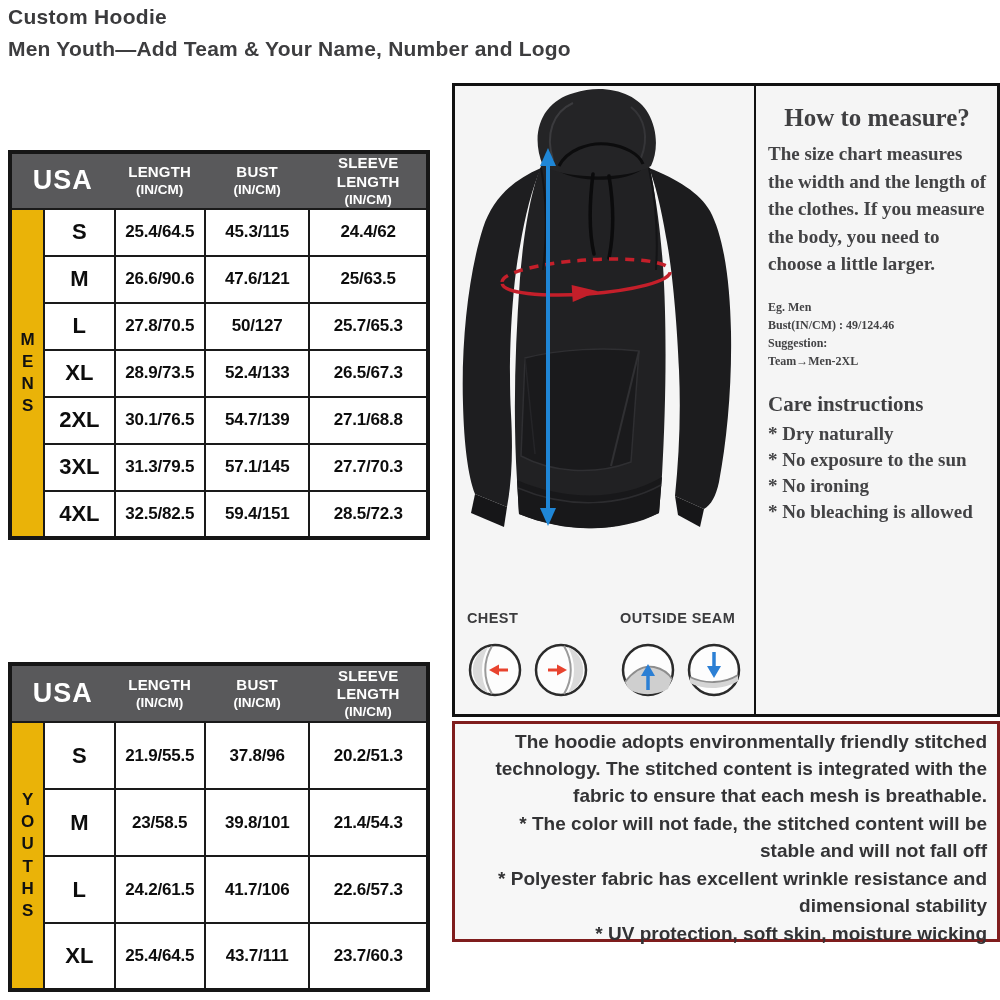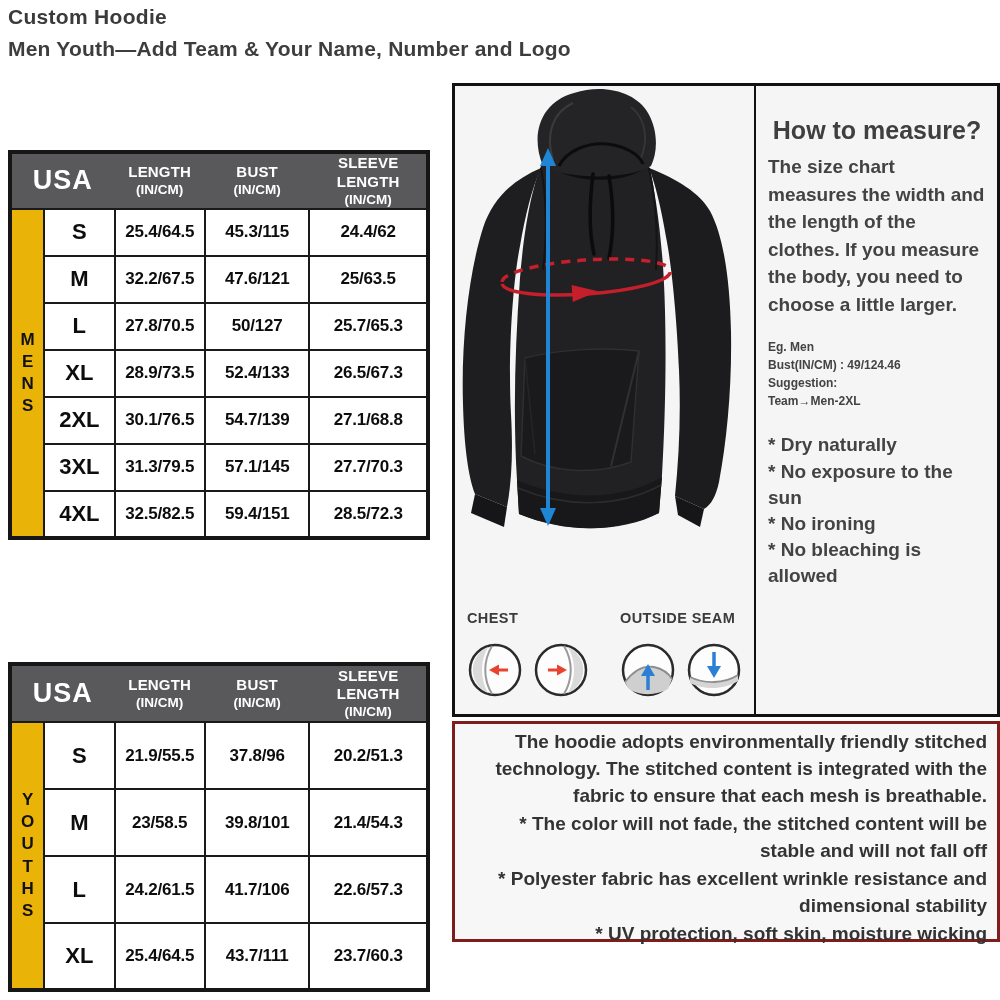--- a/index.html
+++ b/index.html
@@ -41,21 +41,21 @@
     border:3px solid #111;display:flex;background:#f5f5f5;
   }
   #hoodie-pane{width:301px;position:relative;border-right:2px solid #111;box-sizing:border-box;}
   #hoodie-svg{position:absolute;left:0;top:0;}
   .diagram-area{position:absolute;left:0;right:0;bottom:16px;display:flex;justify-content:space-between;padding:0 12px;}
   .diagram-block{display:flex;flex-direction:column;}
   .diagram-label{font-size:14.5px;font-weight:bold;color:#3b3b3d;letter-spacing:.4px;margin-bottom:16px;}
   .icon-row{display:flex;gap:10px;}
   .circ-icon{width:56px;height:56px;}
 
-  #measure-pane{flex:1;padding:20px 11px 0 12px;box-sizing:border-box;color:#414143;}
+  #measure-pane{flex:1;padding:8px 11px 0 12px;box-sizing:border-box;color:#414143;font-family:Liberation Serif, serif;}
   #measure-heading{font-size:25px;font-weight:bold;text-align:center;margin:10px 0 8px 0;color:#3f3f41;}
   #measure-body{font-size:19px;font-weight:bold;line-height:1.45;margin:0;color:#434345;}
   .eg-block{margin-top:20px;font-size:12px;font-weight:bold;line-height:1.5;color:#434345;}
   .care-block{margin-top:22px;}
   .care-heading{font-size:21px;font-weight:bold;margin-bottom:4px;color:#3f3f41;}
   .care-item{font-size:19px;font-weight:bold;line-height:1.38;color:#434345;}
 
   
   #desc-box{
     position:absolute;left:452px;top:721px;width:548px;height:221px;box-sizing:border-box;
@@ -99,21 +99,21 @@
       <td class="group-cell" rowspan="7">
           <div class="vlabel">MENS</div>
         </td>
       <td class="size-cell">S</td>
       <td class="val-cell">25.4/64.5</td>
       <td class="val-cell">45.3/115</td>
       <td class="val-cell">24.4/62</td>
     </tr>
     <tr>
       <td class="size-cell">M</td>
-      <td class="val-cell">32.2/67.5</td>
+      <td class="val-cell">26.6/90.6</td>
       <td class="val-cell">47.6/121</td>
       <td class="val-cell">25/63.5</td>
     </tr>
     <tr>
       <td class="size-cell">L</td>
       <td class="val-cell">27.8/70.5</td>
       <td class="val-cell">50/127</td>
       <td class="val-cell">25.7/65.3</td>
     </tr>
     <tr>
@@ -291,20 +291,21 @@
   <div id="measure-pane">
     <h2 id="measure-heading">How to measure?</h2>
     <p id="measure-body">The size chart measures the width and the length of the clothes.  If you measure the body, you need to choose a little larger.</p>
     <div class="eg-block">
       <div>Eg. Men</div>
       <div>Bust(IN/CM) : 49/124.46</div>
       <div>Suggestion:</div>
       <div>Team→Men-2XL</div>
     </div>
     <div class="care-block">
+      <div class="care-heading">Care instructions</div>
       <div class="care-item">* Dry naturally</div>
       <div class="care-item">* No exposure to the sun</div>
       <div class="care-item">* No ironing</div>
       <div class="care-item">* No bleaching is allowed</div>
     </div>
   </div>
 </div>
 
 <div id="desc-box">
   <p class="desc-par">The hoodie adopts environmentally friendly stitched technology. The stitched content is integrated with the fabric to ensure that each mesh is breathable.</p>

